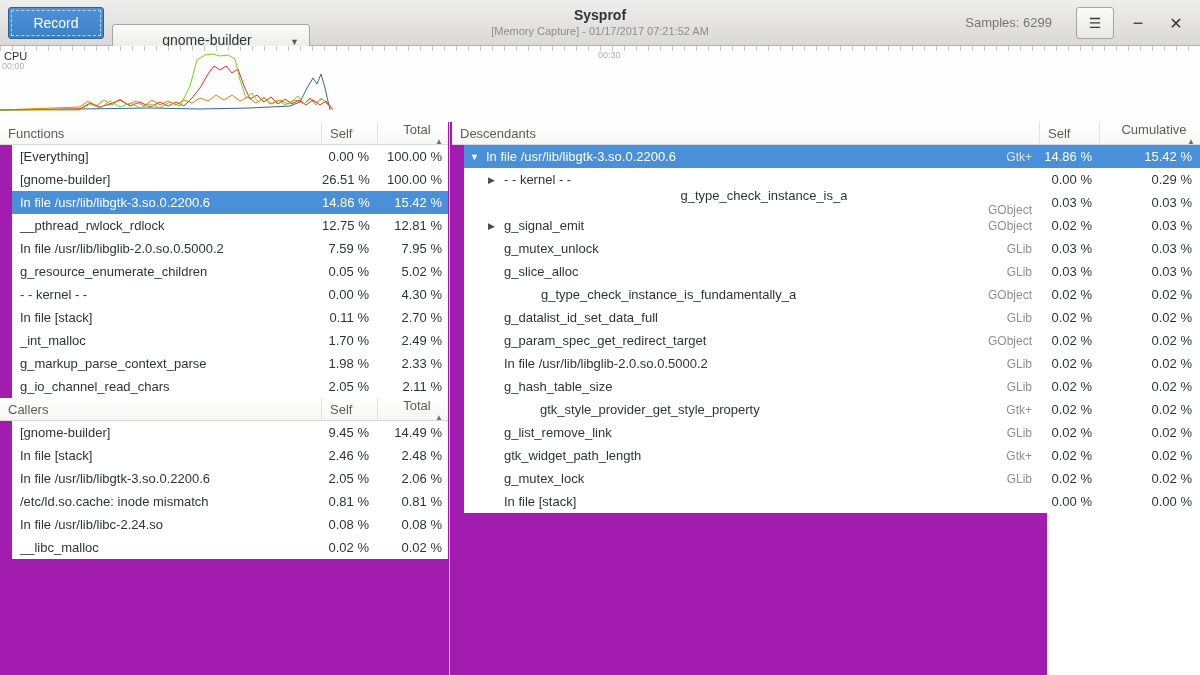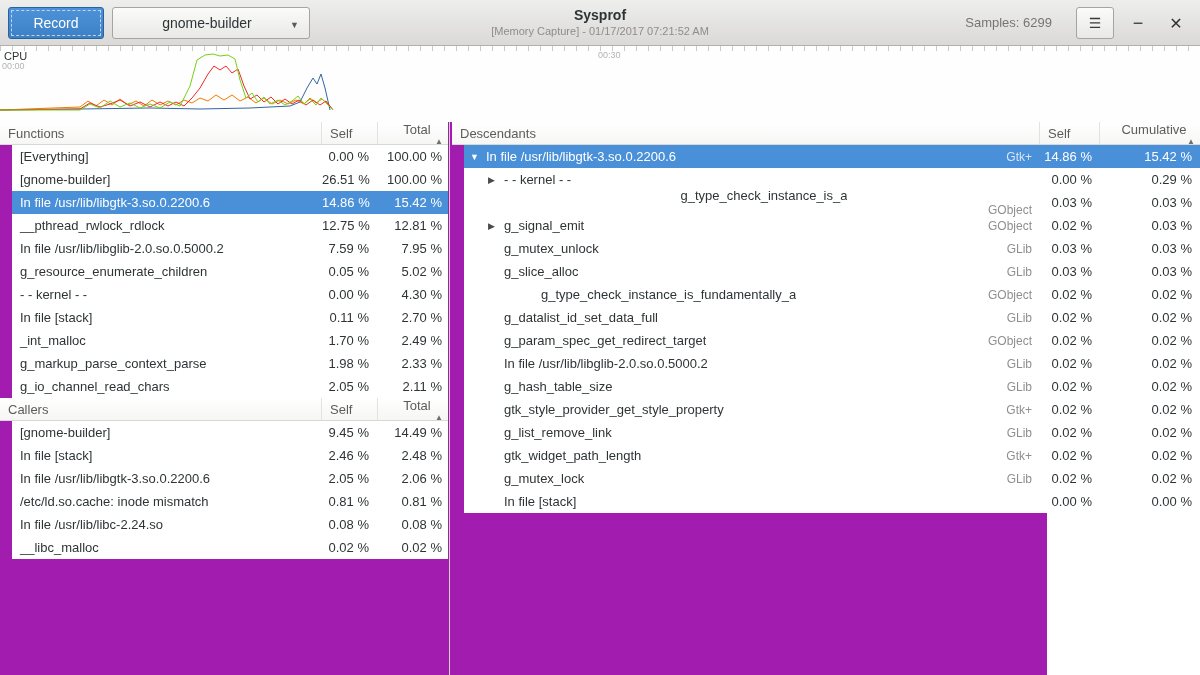--- a/index.html
+++ b/index.html
@@ -8,21 +8,21 @@
 
   
   .titlebar { position:absolute; left:0; top:0; width:1200px; height:46px;
     background:linear-gradient(#eeeeec,#dad9d7); border-bottom:1px solid #b1afaa; }
   .btn { display:inline-flex; align-items:center; justify-content:center;
     height:32px; border-radius:3px; border:1px solid #a6a4a0;
     background:linear-gradient(#fbfbfa,#e8e8e6); font-size:14px; color:#2e3436; cursor:default; }
   .record-btn { position:absolute; left:8px; top:7px; width:96px;
     background:linear-gradient(#4d92da,#3d80c4); border:1px solid #28639e; color:#fff;
     outline:1px dashed #bcd6f0; outline-offset:-4px; }
-  .target-btn { position:absolute; left:112px; top:7px; width:198px; padding:0 26px 0 18px; }
+  .target-btn { position:absolute; left:112px; top:24px; width:198px; padding:0 26px 0 18px; }
   .target-btn .caret { position:absolute; right:10px; top:12px; font-size:9px; color:#5a5a58; }
   .titles { position:absolute; left:300px; right:300px; top:6px; text-align:center; }
   .title { font-size:14px; font-weight:bold; color:#2e3436; line-height:18px; }
   .subtitle { font-size:11px; color:#8d8d89; line-height:14px; }
   .samples { position:absolute; right:148px; top:15px; font-size:13px; color:#77756f; }
   .menu-btn { position:absolute; right:86px; top:7px; width:38px; font-size:14px; color:#3a3a38; }
   .win-btn { position:absolute; top:9px; width:28px; height:28px; display:flex;
     align-items:center; justify-content:center; color:#34342f; font-size:16px; }
   .win-min { right:48px; font-size:18px; }
   .win-close { right:10px; }
@@ -339,21 +339,21 @@
         <div class="trow">
           <div class="d-name" style="padding-left: 24px;">
             <div class="expander"></div>
             <div class="d-label">g_hash_table_size</div>
             <div class="badge">GLib</div>
           </div>
           <div class="c-self2 num">0.02 %</div>
           <div class="c-cum num">0.02 %</div>
         </div>
         <div class="trow">
-          <div class="d-name" style="padding-left: 24px;">
+          <div class="d-name" style="padding-left: 24px; gap: 36px;">
             <div class="expander"></div>
             <div class="d-label">gtk_style_provider_get_style_property</div>
             <div class="badge">Gtk+</div>
           </div>
           <div class="c-self2 num">0.02 %</div>
           <div class="c-cum num">0.02 %</div>
         </div>
         <div class="trow">
           <div class="d-name" style="padding-left: 24px;">
             <div class="expander"></div>

